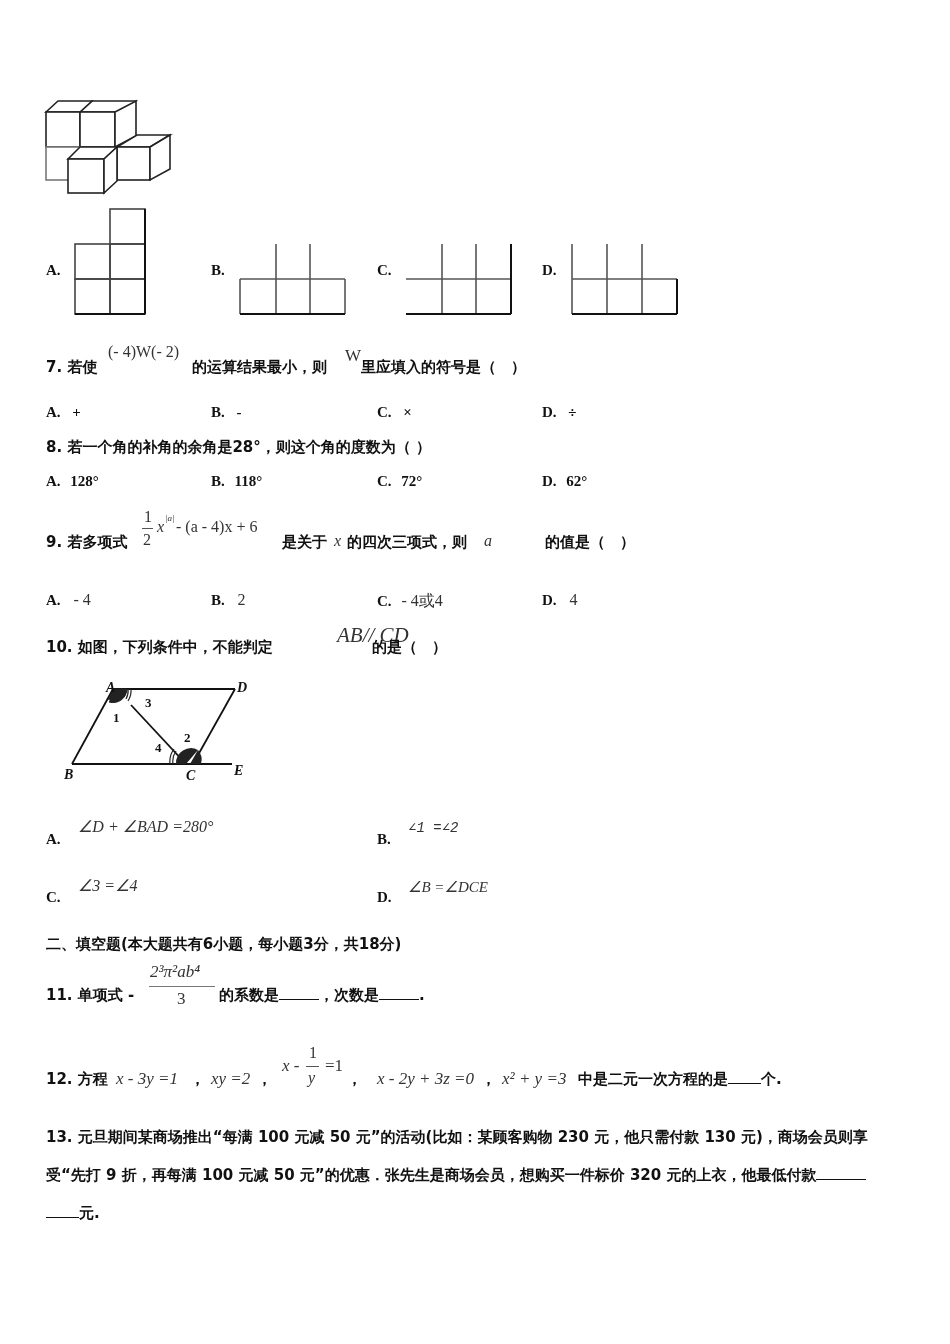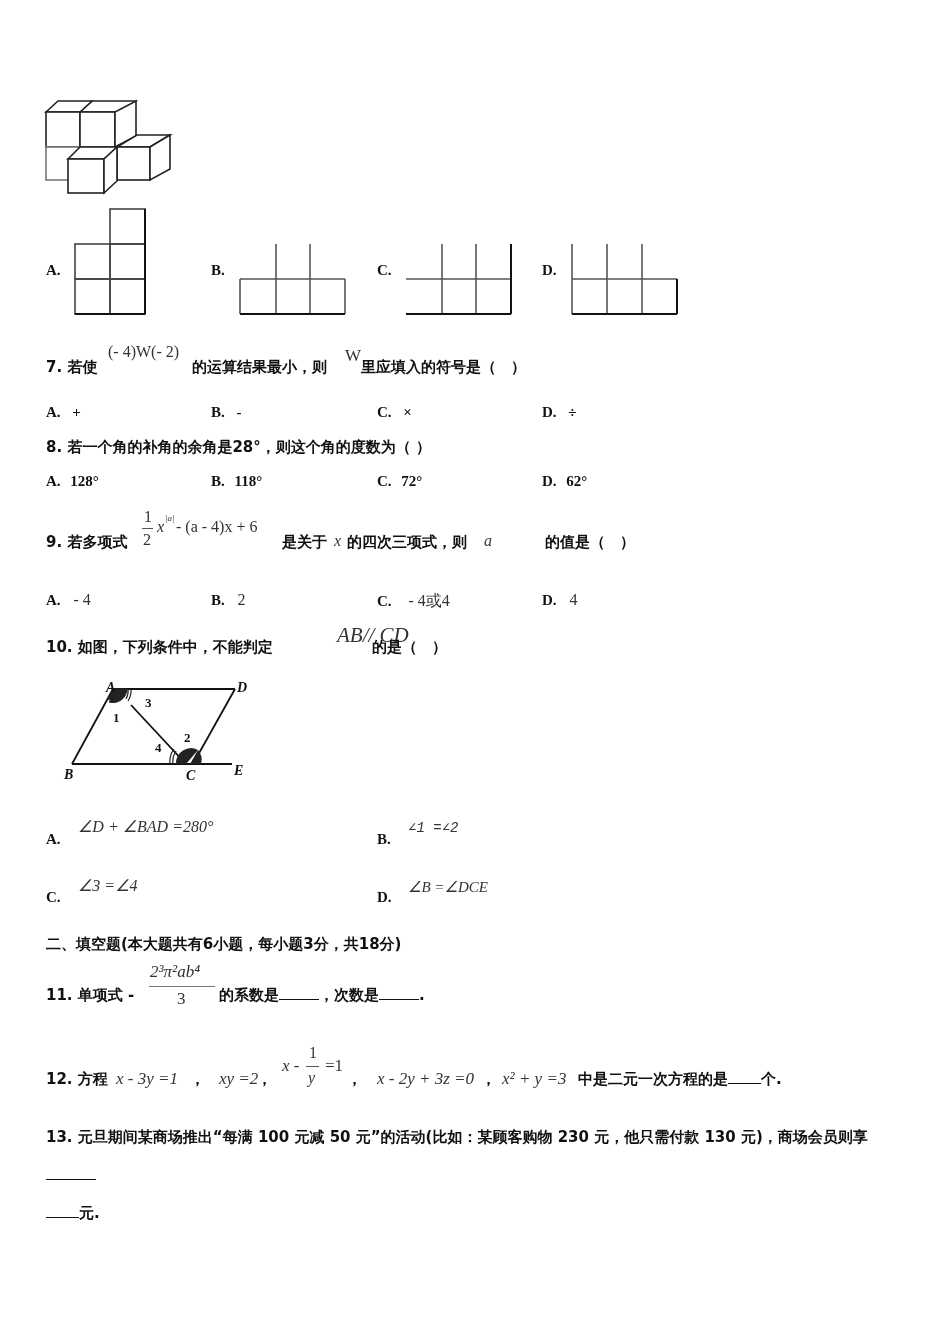--- a/index.html
+++ b/index.html
@@ -151,21 +151,21 @@
 <div class="abs" style="left:46px;top:591px;">
   <span class="opt-label">A.</span>
   <span class="mathn" style="margin-left:8px;font-size:16px;">- 4</span>
 </div>
 <div class="abs" style="left:211px;top:591px;">
   <span class="opt-label">B.</span>
   <span class="mathn" style="margin-left:8px;font-size:16px;">2</span>
 </div>
 <div class="abs" style="left:377px;top:591px;">
   <span class="opt-label">C.</span>
-  <span class="mathn" style="margin-left:12px;font-size:16px;">- 4或4</span>
+  <span class="mathn" style="margin-left:5px;font-size:16px;">- 4或4</span>
 </div>
 <div class="abs" style="left:542px;top:591px;">
   <span class="opt-label">D.</span>
   <span class="mathn" style="margin-left:8px;font-size:16px;">4</span>
 </div>
 
 <div class="abs q" style="left:46px;top:638px;">
   <span>10.</span>
   <span>如图，下列条件中，不能判定</span>
 </div>
@@ -226,37 +226,37 @@
 <div class="abs q" style="left:219px;top:986px;">
   <span>的系数是</span><span class="blank" style="width:40px;"></span><span>，次数是</span><span class="blank" style="width:40px;"></span><span>.</span>
 </div>
 
 <div class="abs q" style="left:46px;top:1070px;">
   <span>12.</span>
   <span>方程</span>
 </div>
 <div class="abs math" style="left:116px;top:1069px;font-size:17px;">x - 3y =1</div>
 <div class="abs q" style="left:190px;top:1070px;">，</div>
-<div class="abs math" style="left:211px;top:1069px;font-size:17px;margin-left:8px;">xy =2</div>
+<div class="abs math" style="left:211px;top:1069px;font-size:17px;">xy =2</div>
 <div class="abs q" style="left:257px;top:1070px;">，</div>
 <div class="abs math" style="left:282px;top:1056px;font-size:17px;">x -</div>
 <div class="abs mathn" style="left:309px;top:1044px;font-size:16px;">1</div>
 <div class="abs" style="left:306px;top:1066px;width:13px;border-top:1px solid #555;"></div>
 <div class="abs math" style="left:308px;top:1069px;font-size:16px;">y</div>
 <div class="abs mathn" style="left:325px;top:1056px;font-size:17px;">=1</div>
 <div class="abs q" style="left:347px;top:1070px;">，</div>
 <div class="abs math" style="left:369px;top:1069px;font-size:17px;margin-left:8px;">x - 2y + 3z =0</div>
 <div class="abs q" style="left:481px;top:1070px;">，</div>
 <div class="abs math" style="left:502px;top:1069px;font-size:17px;">x² + y =3</div>
 <div class="abs q" style="left:578px;top:1070px;">
   <span>中是二元一次方程的是</span><span class="blank" style="width:33px;"></span><span>个.</span>
 </div>
 
 <div class="abs q" style="left:46px;top:1128px;">
   <span>13.</span>
   <span>元旦期间某商场推出“每满 100 元减 50 元”的活动(比如：某顾客购物 230 元，他只需付款 130 元)，商场会员则享</span>
 </div>
 <div class="abs q" style="left:46px;top:1166px;">
-  <span class="blank" style="width:50px;"></span>
+  <span>受“先打 9 折，再每满 100 元减 50 元”的优惠．张先生是商场会员，想购买一件标价 320 元的上衣，他最低付款</span><span class="blank" style="width:50px;"></span>
 </div>
 <div class="abs q" style="left:46px;top:1204px;">
   <span class="blank" style="width:33px;"></span><span>元.</span>
 </div>
 
 </body></html>

